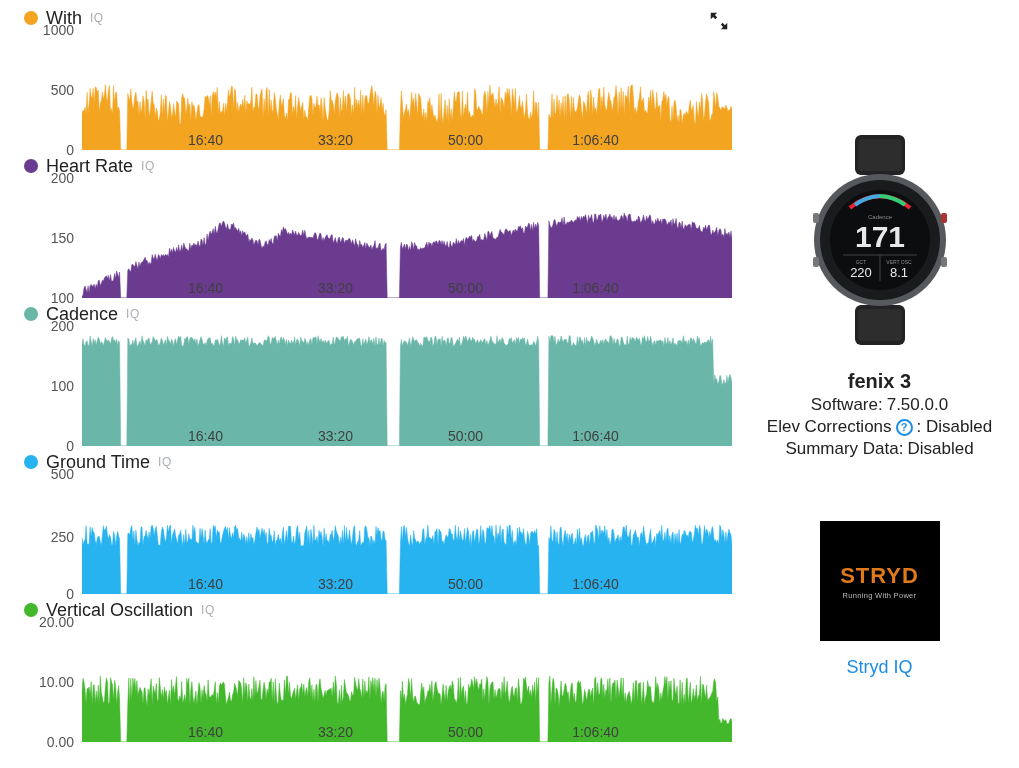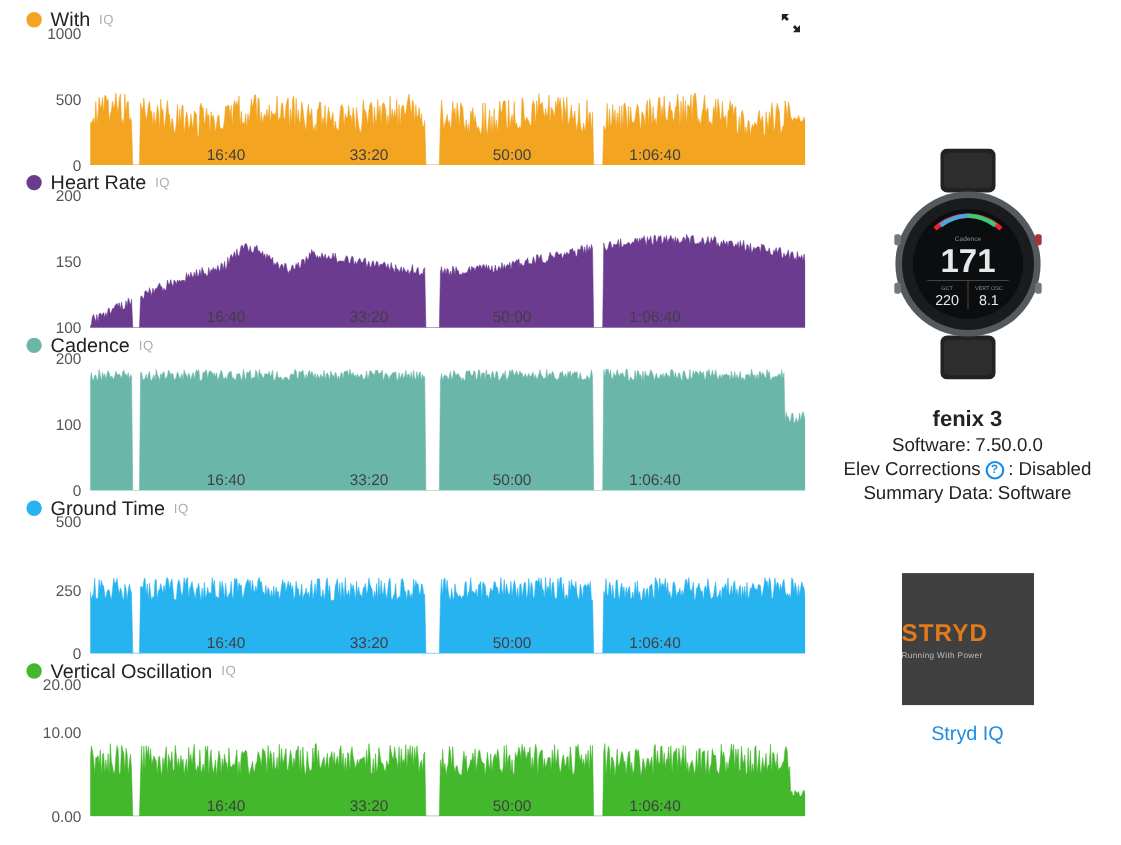--- a/index.html
+++ b/index.html
@@ -13,21 +13,21 @@
   .plot{position:absolute;left:74px;top:24px;right:6px;bottom:0}
   .yaxis{position:absolute;left:0;top:24px;width:70px;bottom:0}
   .ytick{position:absolute;right:4px;font-size:14px;color:#555;transform:translateY(-50%)}
   .xtick{position:absolute;bottom:6px;font-size:14px;color:#404040;transform:translateX(-50%)}
   svg{display:block}
   .expand{position:absolute;right:10px;top:4px;width:22px;height:22px;cursor:pointer}
   .watch-wrap{width:180px;height:220px;display:flex;align-items:center;justify-content:center}
   .device-name{font-size:20px;font-weight:700;margin-top:20px}
   .device-line{font-size:17px;color:#222;margin-top:2px;display:flex;align-items:center;justify-content:center;gap:4px}
   .help{display:inline-flex;width:17px;height:17px;border:2px solid #1b8de6;border-radius:50%;color:#1b8de6;font-size:11px;font-weight:700;align-items:center;justify-content:center}
-  .stryd-box{width:120px;height:120px;background:#404040;margin-top:62px;display:flex;flex-direction:column;align-items:flex-start;justify-content:center}
+  .stryd-box{width:120px;height:120px;background:#000000;margin-top:62px;display:flex;flex-direction:column;align-items:center;justify-content:center}
   .stryd-logo{font-family:Arial,sans-serif;font-weight:900;font-size:22px;letter-spacing:1px;color:#e07a1a}
   .stryd-tag{font-size:7.5px;color:#bbb;letter-spacing:.3px;margin-top:2px}
   .stryd-link{margin-top:16px;font-size:18px;color:#1b8de6;font-weight:500;cursor:pointer}
 </style>
 </head>
 <body>
 
 <div class="left">
     <div class="chart-block">
       <div class="chart-title">
@@ -119,21 +119,21 @@
       </div>
     </div>
     <div class="chart-block">
       <div class="chart-title">
         <span class="dot" style="background:#43b82c"></span>
         <span>Vertical Oscillation</span>
         <span class="iq">IQ</span>
       </div>
       <div class="yaxis">
         <div class="ytick" style="top: 120px;">0.00</div>
-        <div class="ytick" style="top: 44px; text-align: right;">10.00</div>
+        <div class="ytick" style="top: 60px; text-align: right;">10.00</div>
         <div class="ytick" style="top: 0px;">20.00</div>
       </div>
       <div class="plot">
         <svg width="650" height="120" viewBox="0 0 650 120" preserveAspectRatio="none">
           <path d="M0 120 L0.0 68.9 L1.0 56.2 L2.0 60.1 L3.1 68.1 L4.1 80.9 L5.1 66.5 L6.1 66.9 L7.1 64.9 L8.1 72.8 L9.2 59.6 L10.2 82.2 L11.2 64.3 L12.2 62.5 L13.2 81.5 L14.2 68.7 L15.3 79.2 L16.3 63.0 L17.3 82.6 L18.3 54.1 L19.3 70.7 L20.3 74.7 L21.4 81.3 L22.4 79.1 L23.4 65.1 L24.4 55.8 L25.4 59.5 L26.4 82.5 L27.5 80.1 L28.5 55.6 L29.5 59.6 L30.5 62.9 L31.5 78.4 L32.6 58.2 L33.6 63.8 L34.6 82.4 L35.6 70.7 L36.6 63.6 L37.6 77.4 L38.7 120.0 L39.7 120.0 L40.7 120.0 L41.7 120.0 L42.7 120.0 L43.7 120.0 L44.8 120.0 L45.8 81.6 L46.8 56.1 L47.8 81.6 L48.8 56.3 L49.8 78.3 L50.9 55.9 L51.9 64.6 L52.9 56.5 L53.9 70.2 L54.9 58.6 L55.9 73.1 L57.0 68.7 L58.0 65.3 L59.0 67.9 L60.0 69.9 L61.0 81.8 L62.1 66.4 L63.1 65.6 L64.1 77.4 L65.1 83.9 L66.1 66.8 L67.1 74.4 L68.2 64.3 L69.2 56.7 L70.2 83.1 L71.2 64.0 L72.2 68.8 L73.2 71.4 L74.3 61.3 L75.3 78.7 L76.3 78.1 L77.3 55.6 L78.3 64.9 L79.3 75.7 L80.4 67.6 L81.4 77.1 L82.4 65.0 L83.4 71.6 L84.4 68.2 L85.4 82.5 L86.5 74.3 L87.5 68.3 L88.5 83.0 L89.5 57.4 L90.5 71.0 L91.5 63.7 L92.6 73.9 L93.6 62.8 L94.6 54.5 L95.6 75.7 L96.6 79.6 L97.7 73.8 L98.7 77.4 L99.7 59.4 L100.7 80.9 L101.7 77.5 L102.7 72.6 L103.8 80.6 L104.8 56.4 L105.8 62.2 L106.8 56.2 L107.8 83.2 L108.8 67.7 L109.9 59.6 L110.9 74.3 L111.9 81.5 L112.9 75.7 L113.9 69.0 L114.9 83.6 L116.0 69.9 L117.0 60.6 L118.0 65.2 L119.0 81.7 L120.0 67.8 L121.0 75.6 L122.1 63.6 L123.1 70.3 L124.1 72.2 L125.1 79.1 L126.1 57.8 L127.2 74.3 L128.2 75.6 L129.2 74.1 L130.2 72.4 L131.2 74.3 L132.2 68.2 L133.3 59.8 L134.3 82.2 L135.3 70.5 L136.3 81.3 L137.3 64.7 L138.3 61.0 L139.4 63.0 L140.4 61.6 L141.4 59.9 L142.4 61.9 L143.4 73.5 L144.4 83.1 L145.5 78.3 L146.5 75.2 L147.5 70.1 L148.5 79.0 L149.5 79.3 L150.5 73.1 L151.6 70.3 L152.6 61.3 L153.6 64.1 L154.6 68.4 L155.6 74.2 L156.7 58.5 L157.7 59.8 L158.7 60.9 L159.7 68.2 L160.7 81.2 L161.7 55.7 L162.8 71.9 L163.8 60.7 L164.8 64.2 L165.8 80.1 L166.8 62.0 L167.8 75.3 L168.9 77.5 L169.9 66.5 L170.9 78.9 L171.9 54.7 L172.9 74.8 L173.9 58.7 L175.0 72.1 L176.0 68.9 L177.0 64.0 L178.0 58.3 L179.0 77.7 L180.0 77.8 L181.1 67.6 L182.1 60.0 L183.1 65.7 L184.1 77.0 L185.1 67.1 L186.2 72.1 L187.2 60.0 L188.2 60.0 L189.2 56.1 L190.2 79.3 L191.2 59.8 L192.3 81.6 L193.3 57.1 L194.3 72.3 L195.3 83.0 L196.3 78.7 L197.3 61.0 L198.4 73.1 L199.4 78.4 L200.4 78.2 L201.4 77.9 L202.4 58.1 L203.4 72.6 L204.5 54.5 L205.5 54.0 L206.5 73.1 L207.5 60.2 L208.5 73.8 L209.5 76.9 L210.6 72.2 L211.6 68.9 L212.6 66.2 L213.6 77.2 L214.6 69.8 L215.6 62.8 L216.7 78.6 L217.7 66.9 L218.7 65.6 L219.7 61.2 L220.7 72.6 L221.8 62.1 L222.8 74.8 L223.8 68.4 L224.8 65.5 L225.8 75.0 L226.8 59.5 L227.9 55.8 L228.9 74.4 L229.9 62.8 L230.9 79.0 L231.9 67.2 L232.9 80.0 L234.0 62.2 L235.0 63.0 L236.0 79.9 L237.0 62.1 L238.0 56.8 L239.0 66.0 L240.1 71.2 L241.1 76.5 L242.1 72.9 L243.1 68.3 L244.1 73.4 L245.1 68.5 L246.2 68.3 L247.2 67.3 L248.2 67.2 L249.2 65.9 L250.2 75.3 L251.3 60.1 L252.3 73.6 L253.3 54.1 L254.3 62.3 L255.3 80.8 L256.3 81.7 L257.4 67.8 L258.4 83.1 L259.4 63.1 L260.4 80.7 L261.4 74.6 L262.4 57.6 L263.5 65.1 L264.5 71.2 L265.5 71.6 L266.5 73.7 L267.5 78.4 L268.5 78.9 L269.6 69.5 L270.6 73.4 L271.6 72.5 L272.6 55.4 L273.6 61.1 L274.6 66.1 L275.7 68.5 L276.7 56.8 L277.7 66.0 L278.7 69.2 L279.7 76.8 L280.8 56.9 L281.8 76.8 L282.8 58.9 L283.8 72.1 L284.8 68.4 L285.8 71.6 L286.9 55.0 L287.9 77.9 L288.9 58.6 L289.9 65.8 L290.9 55.7 L291.9 69.6 L293.0 56.3 L294.0 74.7 L295.0 57.7 L296.0 69.2 L297.0 56.0 L298.0 64.5 L299.1 80.7 L300.1 71.6 L301.1 69.1 L302.1 78.9 L303.1 63.9 L304.1 61.6 L305.2 120.0 L306.2 120.0 L307.2 120.0 L308.2 120.0 L309.2 120.0 L310.3 120.0 L311.3 120.0 L312.3 120.0 L313.3 120.0 L314.3 120.0 L315.3 120.0 L316.4 120.0 L317.4 120.0 L318.4 68.7 L319.4 77.6 L320.4 59.1 L321.4 77.0 L322.5 72.1 L323.5 82.6 L324.5 76.4 L325.5 72.2 L326.5 56.5 L327.5 61.6 L328.6 75.9 L329.6 56.5 L330.6 74.5 L331.6 80.2 L332.6 74.5 L333.6 74.1 L334.7 80.0 L335.7 81.8 L336.7 82.3 L337.7 83.0 L338.7 70.9 L339.7 61.0 L340.8 69.6 L341.8 64.9 L342.8 80.7 L343.8 76.7 L344.8 74.4 L345.9 68.5 L346.9 69.8 L347.9 62.5 L348.9 71.2 L349.9 58.8 L350.9 79.4 L352.0 70.5 L353.0 61.7 L354.0 59.6 L355.0 66.3 L356.0 70.5 L357.0 71.5 L358.1 72.1 L359.1 83.4 L360.1 73.1 L361.1 61.9 L362.1 71.3 L363.1 78.2 L364.2 63.3 L365.2 79.8 L366.2 70.0 L367.2 65.0 L368.2 63.3 L369.2 68.3 L370.3 59.1 L371.3 63.3 L372.3 76.7 L373.3 77.7 L374.3 81.2 L375.4 76.0 L376.4 56.0 L377.4 79.4 L378.4 55.2 L379.4 73.4 L380.4 66.2 L381.5 64.0 L382.5 80.3 L383.5 68.6 L384.5 82.5 L385.5 80.8 L386.5 62.2 L387.6 66.6 L388.6 64.0 L389.6 57.1 L390.6 60.3 L391.6 67.5 L392.6 54.7 L393.7 63.0 L394.7 57.0 L395.7 63.7 L396.7 68.5 L397.7 62.0 L398.7 62.4 L399.8 57.1 L400.8 78.8 L401.8 66.7 L402.8 77.3 L403.8 64.0 L404.9 54.6 L405.9 59.3 L406.9 83.6 L407.9 66.4 L408.9 62.5 L409.9 60.3 L411.0 59.9 L412.0 77.7 L413.0 67.6 L414.0 75.9 L415.0 72.5 L416.0 67.7 L417.1 66.2 L418.1 67.2 L419.1 78.7 L420.1 59.9 L421.1 73.5 L422.1 54.8 L423.2 73.6 L424.2 67.5 L425.2 59.2 L426.2 73.7 L427.2 81.0 L428.2 76.4 L429.3 66.9 L430.3 64.1 L431.3 72.6 L432.3 74.7 L433.3 66.8 L434.4 65.5 L435.4 79.7 L436.4 56.8 L437.4 66.6 L438.4 81.3 L439.4 82.2 L440.5 77.0 L441.5 56.2 L442.5 58.4 L443.5 54.9 L444.5 64.1 L445.5 70.5 L446.6 64.0 L447.6 73.8 L448.6 68.1 L449.6 76.2 L450.6 63.1 L451.6 72.4 L452.7 60.1 L453.7 80.5 L454.7 55.6 L455.7 70.4 L456.7 55.7 L457.7 120.0 L458.8 120.0 L459.8 120.0 L460.8 120.0 L461.8 120.0 L462.8 120.0 L463.8 120.0 L464.9 120.0 L465.9 120.0 L466.9 61.1 L467.9 54.0 L468.9 82.8 L470.0 66.7 L471.0 56.3 L472.0 59.6 L473.0 82.9 L474.0 66.1 L475.0 67.1 L476.1 71.7 L477.1 83.7 L478.1 72.6 L479.1 59.0 L480.1 75.1 L481.1 73.0 L482.2 67.4 L483.2 61.1 L484.2 63.6 L485.2 71.9 L486.2 69.8 L487.2 82.4 L488.3 69.7 L489.3 62.5 L490.3 60.7 L491.3 77.8 L492.3 71.1 L493.3 80.9 L494.4 78.1 L495.4 61.0 L496.4 58.7 L497.4 62.1 L498.4 59.5 L499.5 69.8 L500.5 83.3 L501.5 78.8 L502.5 67.6 L503.5 70.9 L504.5 78.8 L505.6 72.9 L506.6 67.1 L507.6 67.7 L508.6 75.1 L509.6 69.6 L510.6 66.0 L511.7 83.3 L512.7 56.8 L513.7 54.9 L514.7 73.8 L515.7 60.5 L516.7 72.4 L517.8 71.9 L518.8 56.7 L519.8 56.4 L520.8 74.4 L521.8 62.3 L522.8 76.3 L523.9 67.9 L524.9 68.6 L525.9 57.0 L526.9 74.0 L527.9 56.0 L529.0 81.8 L530.0 64.7 L531.0 60.9 L532.0 60.9 L533.0 58.1 L534.0 77.9 L535.1 58.1 L536.1 65.5 L537.1 75.5 L538.1 66.1 L539.1 55.6 L540.1 75.5 L541.2 56.0 L542.2 80.6 L543.2 71.1 L544.2 81.1 L545.2 74.6 L546.2 71.7 L547.3 69.4 L548.3 74.7 L549.3 82.4 L550.3 76.6 L551.3 60.6 L552.3 79.5 L553.4 58.9 L554.4 58.3 L555.4 79.7 L556.4 61.8 L557.4 61.2 L558.5 60.5 L559.5 83.2 L560.5 72.4 L561.5 60.1 L562.5 83.1 L563.5 75.6 L564.6 72.3 L565.6 58.6 L566.6 64.1 L567.6 64.9 L568.6 64.5 L569.6 78.1 L570.7 80.3 L571.7 81.6 L572.7 73.7 L573.7 54.6 L574.7 67.5 L575.7 61.4 L576.8 67.4 L577.8 81.2 L578.8 70.8 L579.8 78.2 L580.8 69.9 L581.8 64.7 L582.9 54.4 L583.9 63.0 L584.9 54.8 L585.9 77.9 L586.9 59.0 L587.9 68.0 L589.0 58.7 L590.0 78.5 L591.0 78.2 L592.0 56.4 L593.0 68.3 L594.1 72.4 L595.1 64.1 L596.1 80.6 L597.1 82.0 L598.1 57.9 L599.1 82.5 L600.2 60.1 L601.2 82.1 L602.2 72.3 L603.2 81.7 L604.2 58.0 L605.2 55.9 L606.3 81.7 L607.3 70.8 L608.3 60.2 L609.3 81.9 L610.3 76.6 L611.3 66.8 L612.4 76.8 L613.4 72.7 L614.4 62.8 L615.4 79.2 L616.4 73.7 L617.4 72.8 L618.5 54.3 L619.5 82.2 L620.5 62.0 L621.5 62.9 L622.5 69.8 L623.6 76.2 L624.6 63.0 L625.6 78.9 L626.6 76.5 L627.6 76.0 L628.6 74.3 L629.7 71.2 L630.7 69.6 L631.7 59.2 L632.7 56.7 L633.7 61.6 L634.7 79.2 L635.8 74.9 L636.8 98.7 L637.8 97.2 L638.8 101.2 L639.8 101.1 L640.8 96.6 L641.9 98.0 L642.9 99.2 L643.9 97.6 L644.9 101.4 L645.9 101.9 L646.9 100.7 L648.0 97.3 L649.0 96.4 L650.0 100.2 L650 120 Z" fill="#43b82c" stroke="#43b82c" stroke-width="0.5"></path>
         </svg>
         <div class="xtick" style="left: 123.5px;">16:40</div>
         <div class="xtick" style="left: 253.5px;">33:20</div>
         <div class="xtick" style="left: 383.5px;">50:00</div>
         <div class="xtick" style="left: 513.5px;">1:06:40</div>
@@ -173,20 +173,20 @@
     <span>Software:</span>
     <span>7.50.0.0</span>
   </div>
   <div class="device-line">
     <span>Elev Corrections</span>
     <span class="help">?</span>
     <span>: Disabled</span>
   </div>
   <div class="device-line">
     <span>Summary Data:</span>
-    <span>Software</span>
+    <span>Disabled</span>
   </div>
   <div class="stryd-box">
     <div class="stryd-logo">STRYD</div>
     <div class="stryd-tag">Running With Power</div>
   </div>
   <div class="stryd-link">Stryd IQ</div>
 </div>
 
 </body></html>

